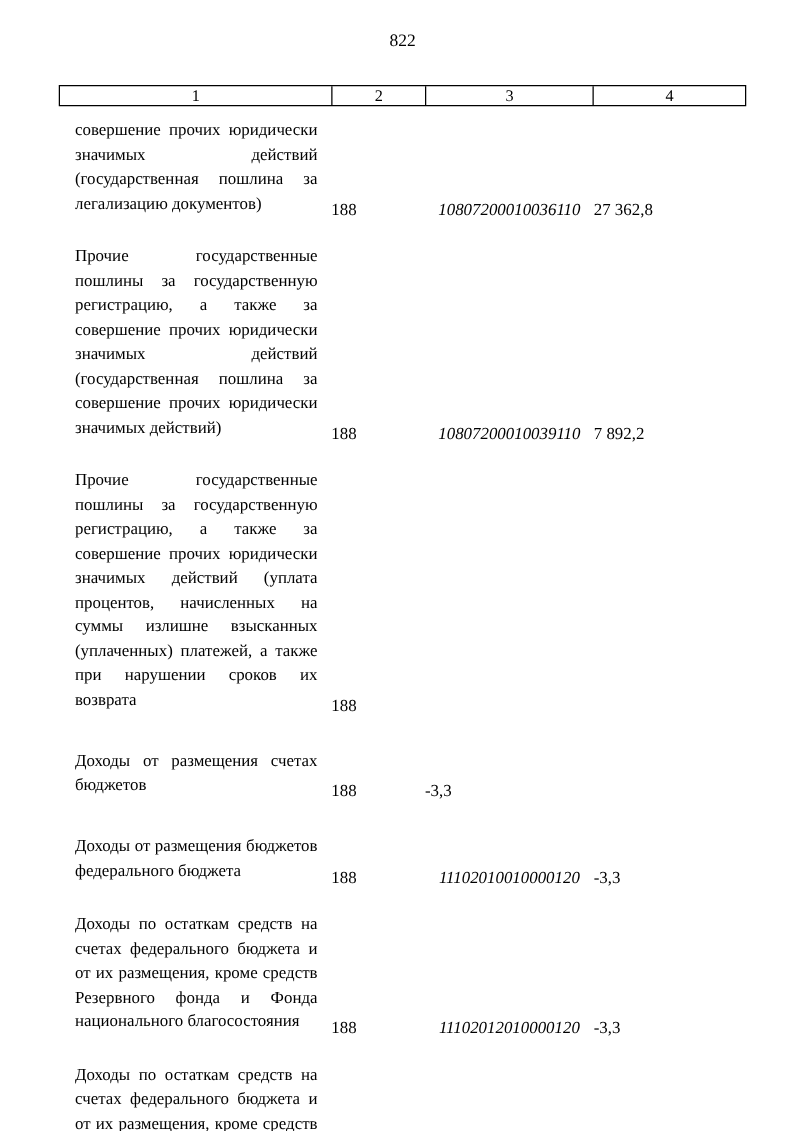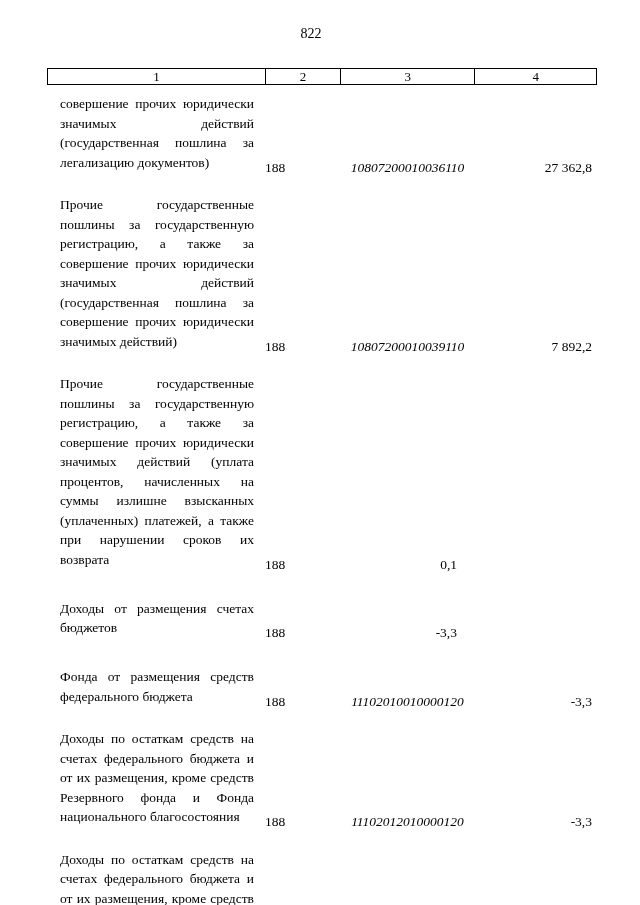--- a/index.html
+++ b/index.html
@@ -12,21 +12,21 @@
     width: 640px;
     height: 905px;
     background: #ffffff;
     color: #000000;
     font-family: "Liberation Serif", "DejaVu Serif", serif;
     overflow: hidden;
   }
   .page-number {
     position: absolute;
     top: 26px;
-    left: 1px;
+    left: 12px;
     width: 620px;
     text-align: center;
     font-size: 14px;
   }
   .doc-table {
     position: absolute;
     left: 47px;
     top: 68px;
     width: 550px;
   }
@@ -71,21 +71,21 @@
   .td.c2 {
     text-align: left;
     white-space: nowrap;
   }
   .td.c3 {
     text-align: center;
     white-space: nowrap;
     font-style: italic;
   }
   .td.c4 {
-    text-align: right;
+    text-align: left;
     padding-right: 5px;
     white-space: nowrap;
     margin-top: 36px;
   }
 </style>
 </head>
 <body>
 
 <div class="page">
   <div class="page-number">822</div>
@@ -114,34 +114,33 @@
     <div class="td c2">188</div>
     <div class="td c3">10807200010039110</div>
     <div class="td c4">7 892,2</div>
   </div>
 
   <div class="tr">
     <div class="td c1">
       <p class="desc">Прочие государственные пошлины за государственную регистрацию, а также за совершение прочих юридически значимых действий (уплата процентов, начисленных на суммы излишне взысканных (уплаченных) платежей, а также при нарушении сроков их возврата</p>
     </div>
     <div class="td c2">188</div>
-    <div class="td c4">0,1</div>
   </div>
 
   <div class="tr">
     <div class="td c1">
       <p class="desc">Доходы от размещения счетах бюджетов</p>
     </div>
     <div class="td c2">188</div>
     <div class="td c4">-3,3</div>
   </div>
 
   <div class="tr">
     <div class="td c1">
-      <p class="desc">Фонда от размещения средств федерального бюджета</p>
+      <p class="desc">Доходы от размещения бюджетов федерального бюджета</p>
     </div>
     <div class="td c2">188</div>
     <div class="td c3">11102010010000120</div>
     <div class="td c4">-3,3</div>
   </div>
 
   <div class="tr">
     <div class="td c1">
       <p class="desc">Доходы по остаткам средств на счетах федерального бюджета и от их размещения, кроме средств Резервного фонда и Фонда национального благосостояния</p>
     </div>

